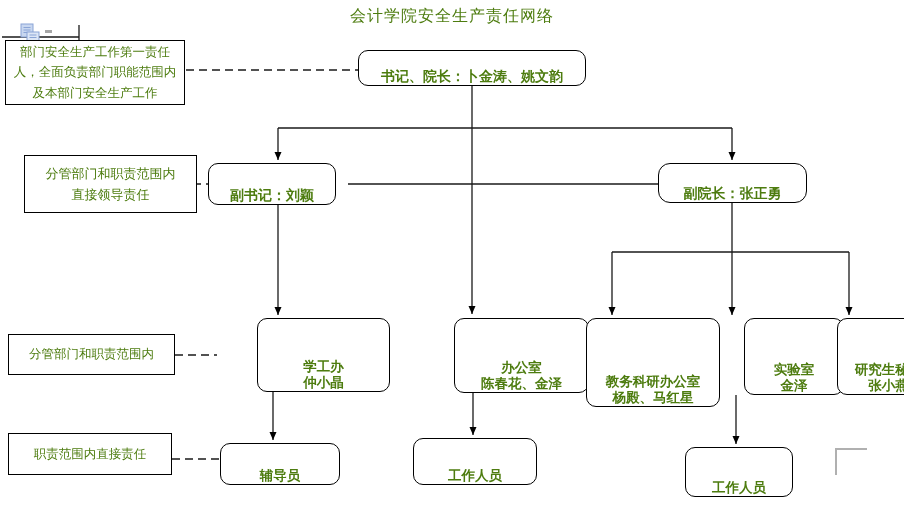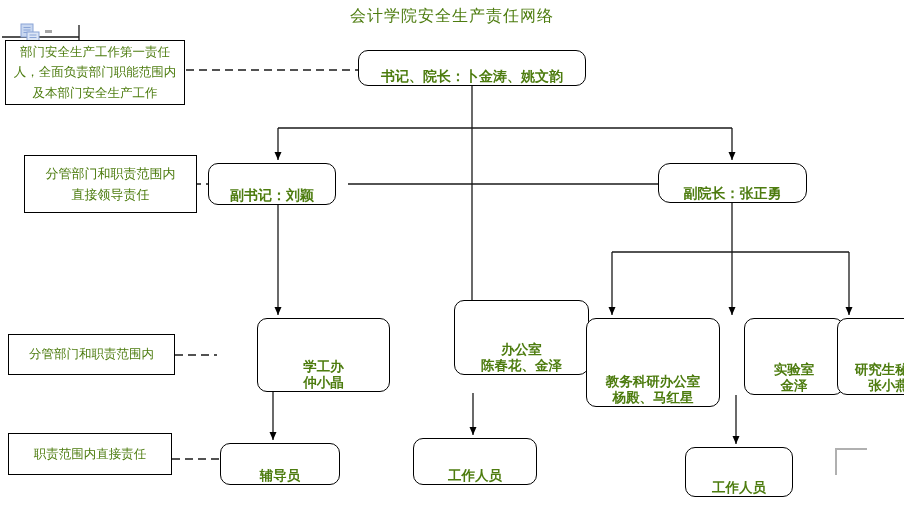--- a/index.html
+++ b/index.html
@@ -98,21 +98,21 @@
 
   <div class="rbox" style="left:658px;top:163px;width:149px;height:40px;font-size:14px;border-radius:12px;">
     <span>副院长：张正勇</span>
   </div>
 
   <div class="rbox double" style="left:217px;top:318px;width:133px;height:74px;">
     <span>学工办</span>
     <span>仲小晶</span>
   </div>
 
-  <div class="rbox double" style="left:414px;top:300px;width:135px;height:75px;">
+  <div class="rbox double" style="left:414px;top:318px;width:135px;height:75px;">
     <span>办公室</span>
     <span>陈春花、金泽</span>
   </div>
 
   <div class="rbox double" style="left:546px;top:318px;width:134px;height:89px;">
     <span>教务科研办公室</span>
     <span>杨殿、马红星</span>
   </div>
 
   <div class="rbox double" style="left:704px;top:318px;width:100px;height:77px;">

